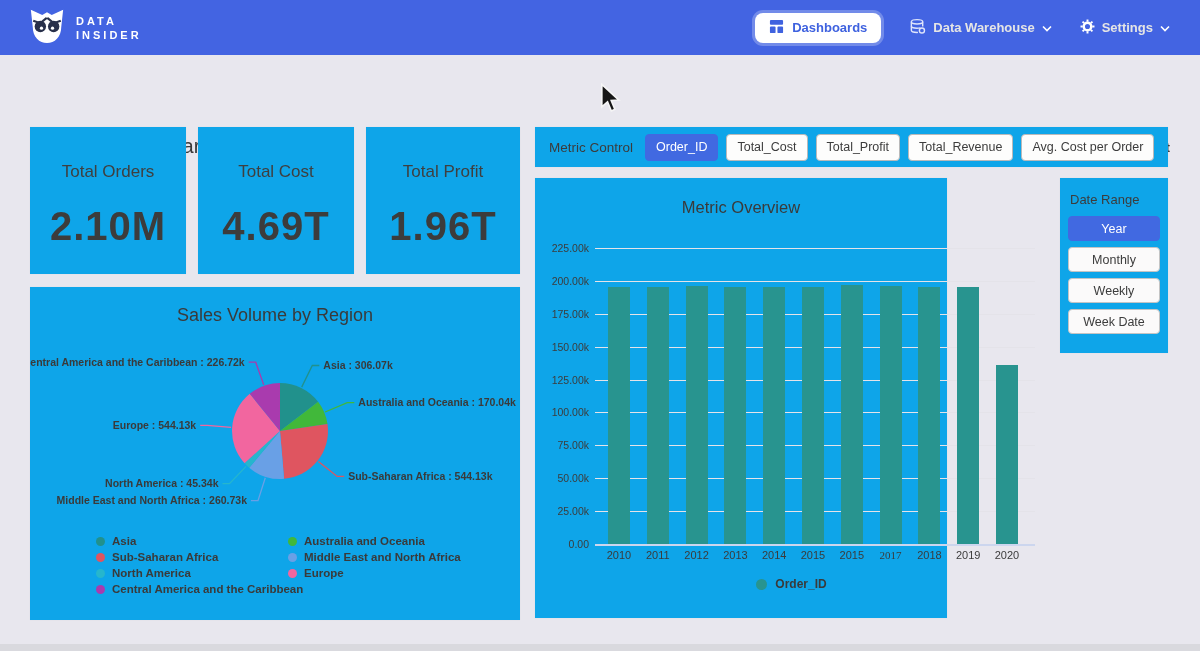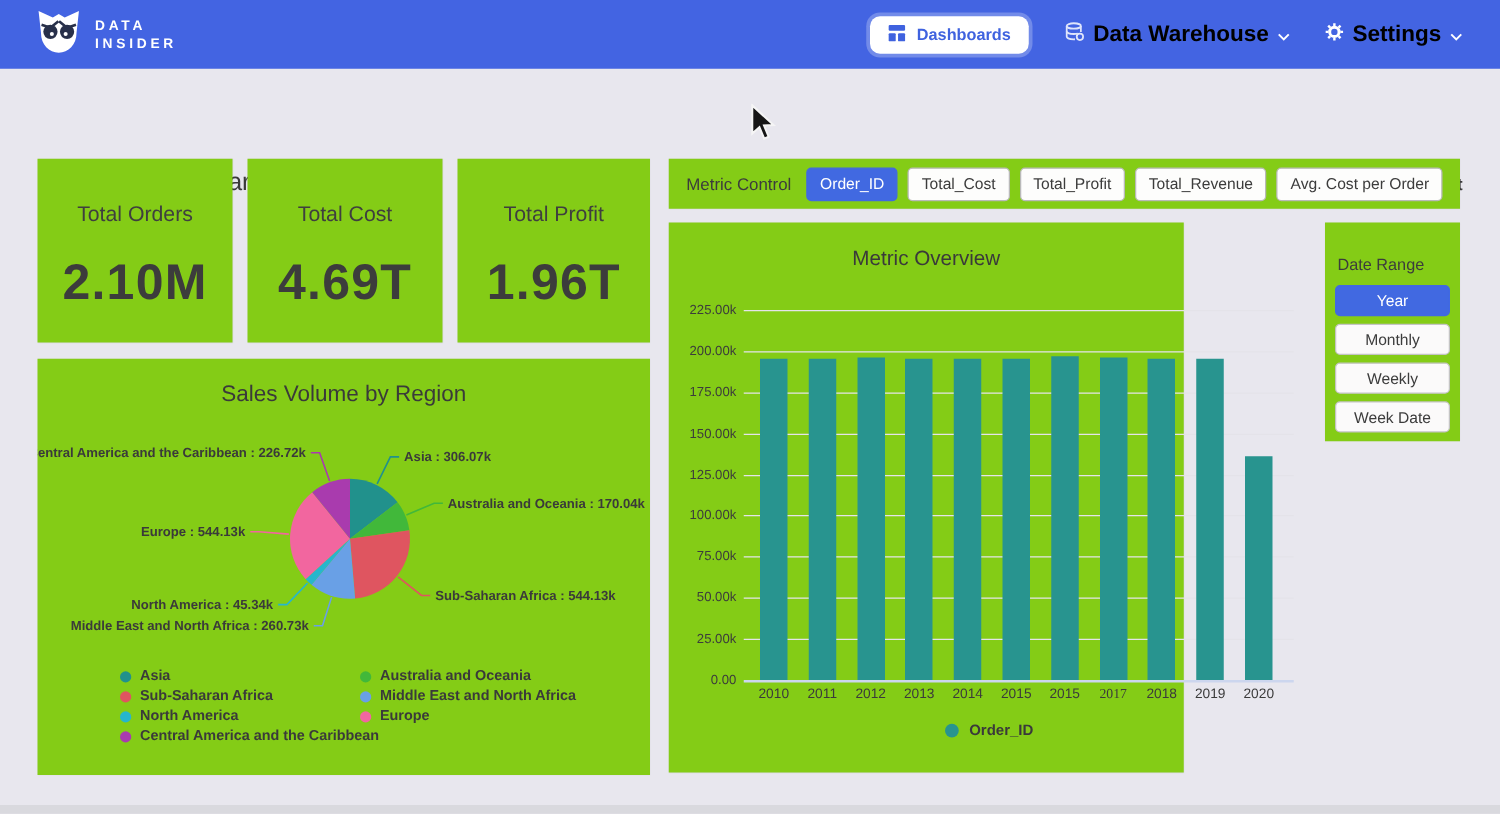--- a/index.html
+++ b/index.html
@@ -18,31 +18,31 @@
   }
   .brand { display:flex; align-items:center; gap:10px; margin-left:28px; }
   .brand-text { color:#fff; font-size:11px; font-weight:bold; letter-spacing:3px; line-height:14px; }
   .nav-right { position:absolute; right:30px; top:0; height:55px; display:flex; align-items:center; gap:28px; }
   .nav-pill {
     background:#fff; color:#3f62df; border:none; border-radius:8px;
     height:30px; padding:0 14px; display:flex; align-items:center; gap:8px;
     font-size:13px; font-weight:bold; cursor:pointer;
     box-shadow:0 0 0 3px rgba(255,255,255,0.25);
   }
-  .nav-item { display:flex; align-items:center; gap:7px; color:#000000; font-size:18px; font-weight:bold; cursor:pointer; }
+  .nav-item { display:flex; align-items:center; gap:7px; color:#e5e5e5; font-size:13px; font-weight:bold; cursor:pointer; }
   
   .subheader { position:absolute; left:0; top:55px; width:1200px; height:68px; }
   .back-btn { position:absolute; left:26px; top:81px; width:22px; height:22px; cursor:pointer; }
   .page-title { position:absolute; left:58px; top:80px; font-size:20px; font-weight:500; color:#3a3a3a; }
   .sub-actions { position:absolute; right:30px; top:83px; display:flex; align-items:center; gap:24px; }
   .sub-action { display:flex; align-items:center; gap:7px; font-size:13.5px; font-weight:bold; color:#3d3d3d; cursor:pointer; }
   .boost-label { color:#9c9ca3; }
   .boost-value { color:#a9b8f0; }
   
-  .card { position:absolute; background:#84cc16; box-shadow:0 0 1px rgba(0,0,0,0.08); }
+  .card { position:absolute; background:#0ea5e9; box-shadow:0 0 1px rgba(0,0,0,0.08); }
   .kpi-card { width:156px; height:147px; top:127px; text-align:center; }
   .kpi-label { margin-top:35px; font-size:17px; font-weight:500; color:#3f3f3f; }
   .kpi-value { margin-top:22px; font-size:40px; font-weight:bold; color:#3c3c3c; letter-spacing:1px; }
   .card-title { text-align:center; font-size:18px; color:#3a3a3a; }
   
   .metric-card { left:535px; top:127px; width:633px; height:40px; display:flex; align-items:center; padding-left:14px; gap:8px; }
   .metric-label { font-size:13.5px; color:#3c3c3c; margin-right:4px; }
   .pill-btn {
     height:27px; padding:0 10px; font-size:12.5px; color:#3c3c3c;
     background:#fdfdfc; border:1px solid #b9b9b9; border-radius:4px; cursor:pointer;
@@ -61,21 +61,21 @@
   .bar-card { left:535px; top:178px; width:412px; height:440px; }
   .bar-card .card-title { margin-top:20px; font-size:16.5px; }
   .grid-line { position:absolute; left:60px; width:440px; height:1px; background:#e4e3e9; }
   .axis-line { position:absolute; left:60px; width:440px; height:2px; background:#ccd6ee; }
   .y-label { position:absolute; left:0; width:54px; text-align:right; font-size:10.5px; color:#3c3c3c; }
   .bar { position:absolute; width:22px; background:#28948f; }
   .x-label { position:absolute; width:40px; text-align:center; font-size:11px; color:#3b3b3b; top:371px; }
   .bar-legend { position:absolute; left:0; width:513px; top:399px; display:flex; justify-content:center; align-items:center; gap:8px; font-size:12px; font-weight:bold; color:#3a3a3a; }
   
   .range-card { left:1060px; top:178px; width:108px; height:175px; padding:12px 8px; }
-  .range-label { font-size:13px; color:#3c3c3c; margin:14px 0 9px 2px; }
+  .range-label { font-size:13px; color:#3c3c3c; margin:2px 0 9px 2px; }
   .range-btn {
     display:block; width:92px; height:25px; margin:0 0 6px 0; font-size:12.5px;
     background:#fbfafa; border:1px solid #c4c4c4; border-radius:4px; color:#3c3c3c; cursor:pointer;
     font-family:"Liberation Sans", sans-serif;
   }
   .range-btn.selected { background:#4169e1; border-color:#4169e1; color:#fff; }
   
   .bottom-strip { position:absolute; left:0; bottom:0; width:1200px; height:7px; background:#d9d9de; }
   .cursor { position:absolute; left:598px; top:83px; pointer-events:none; z-index:50; }
 </style>

